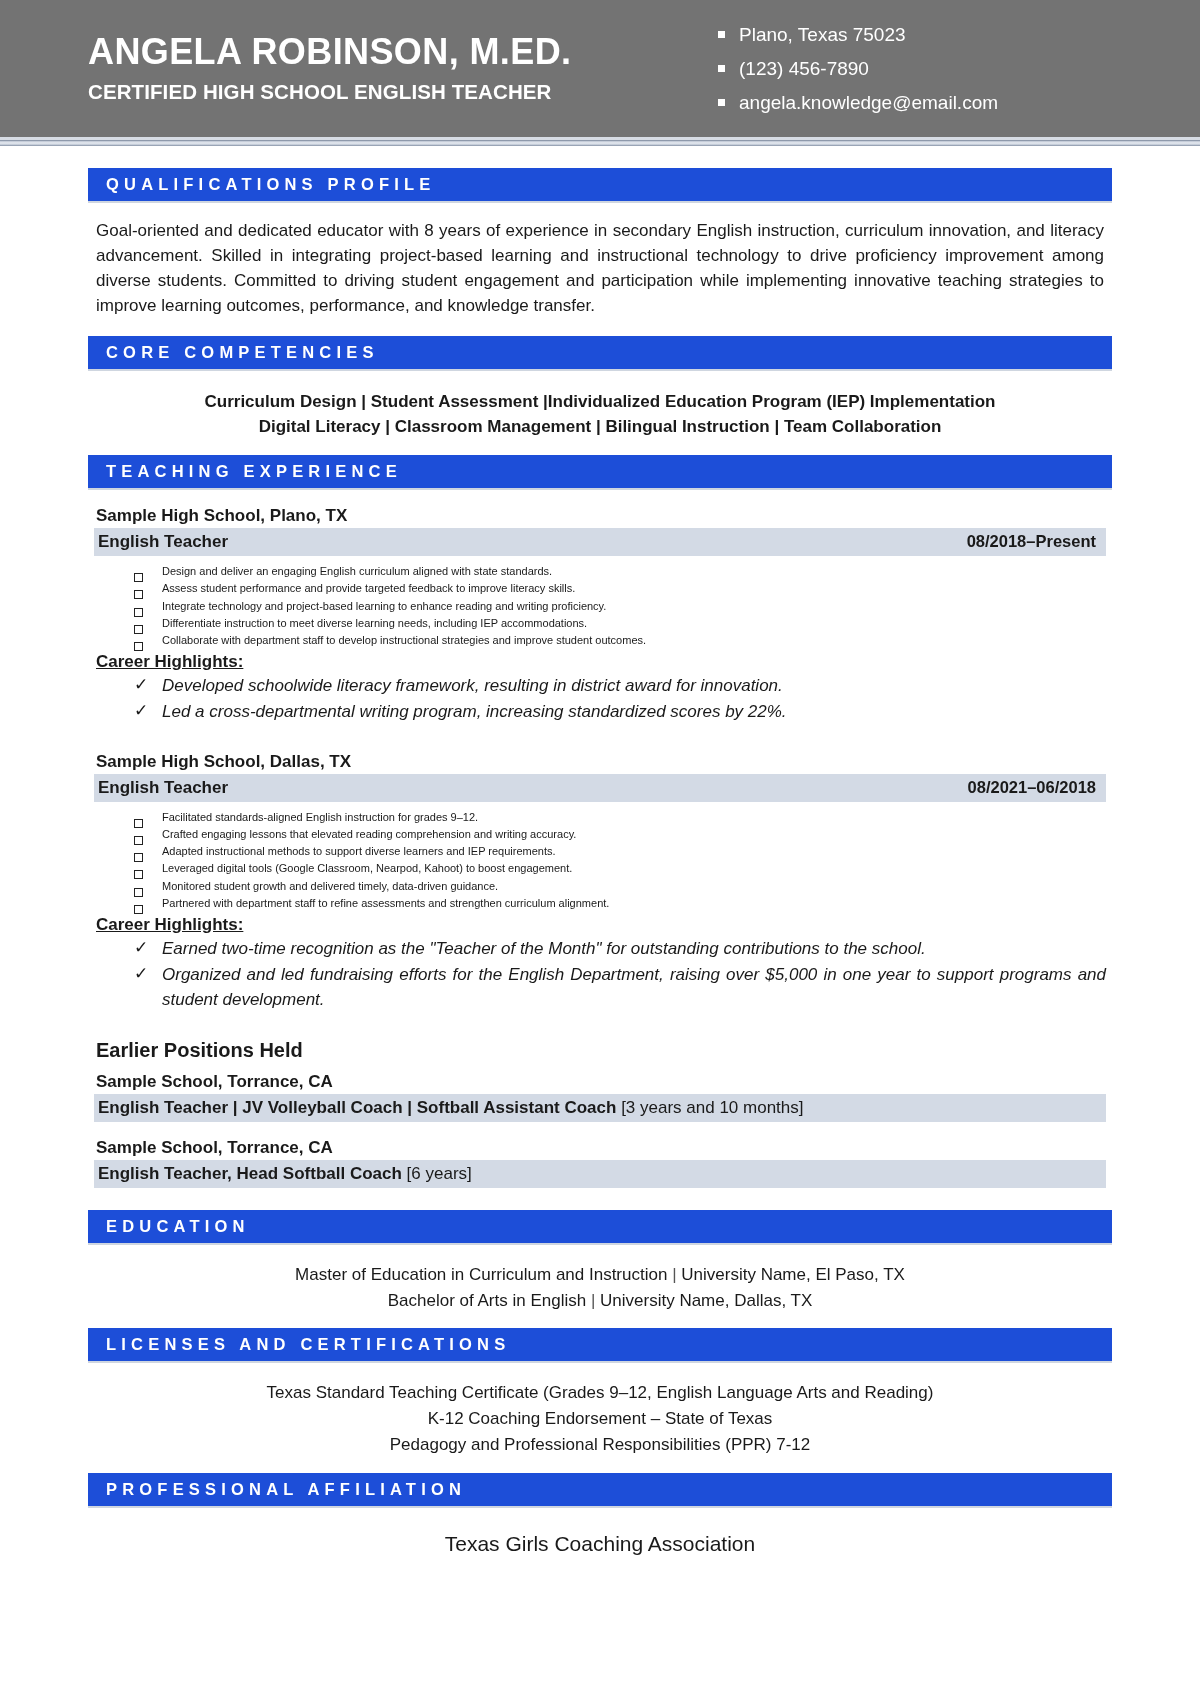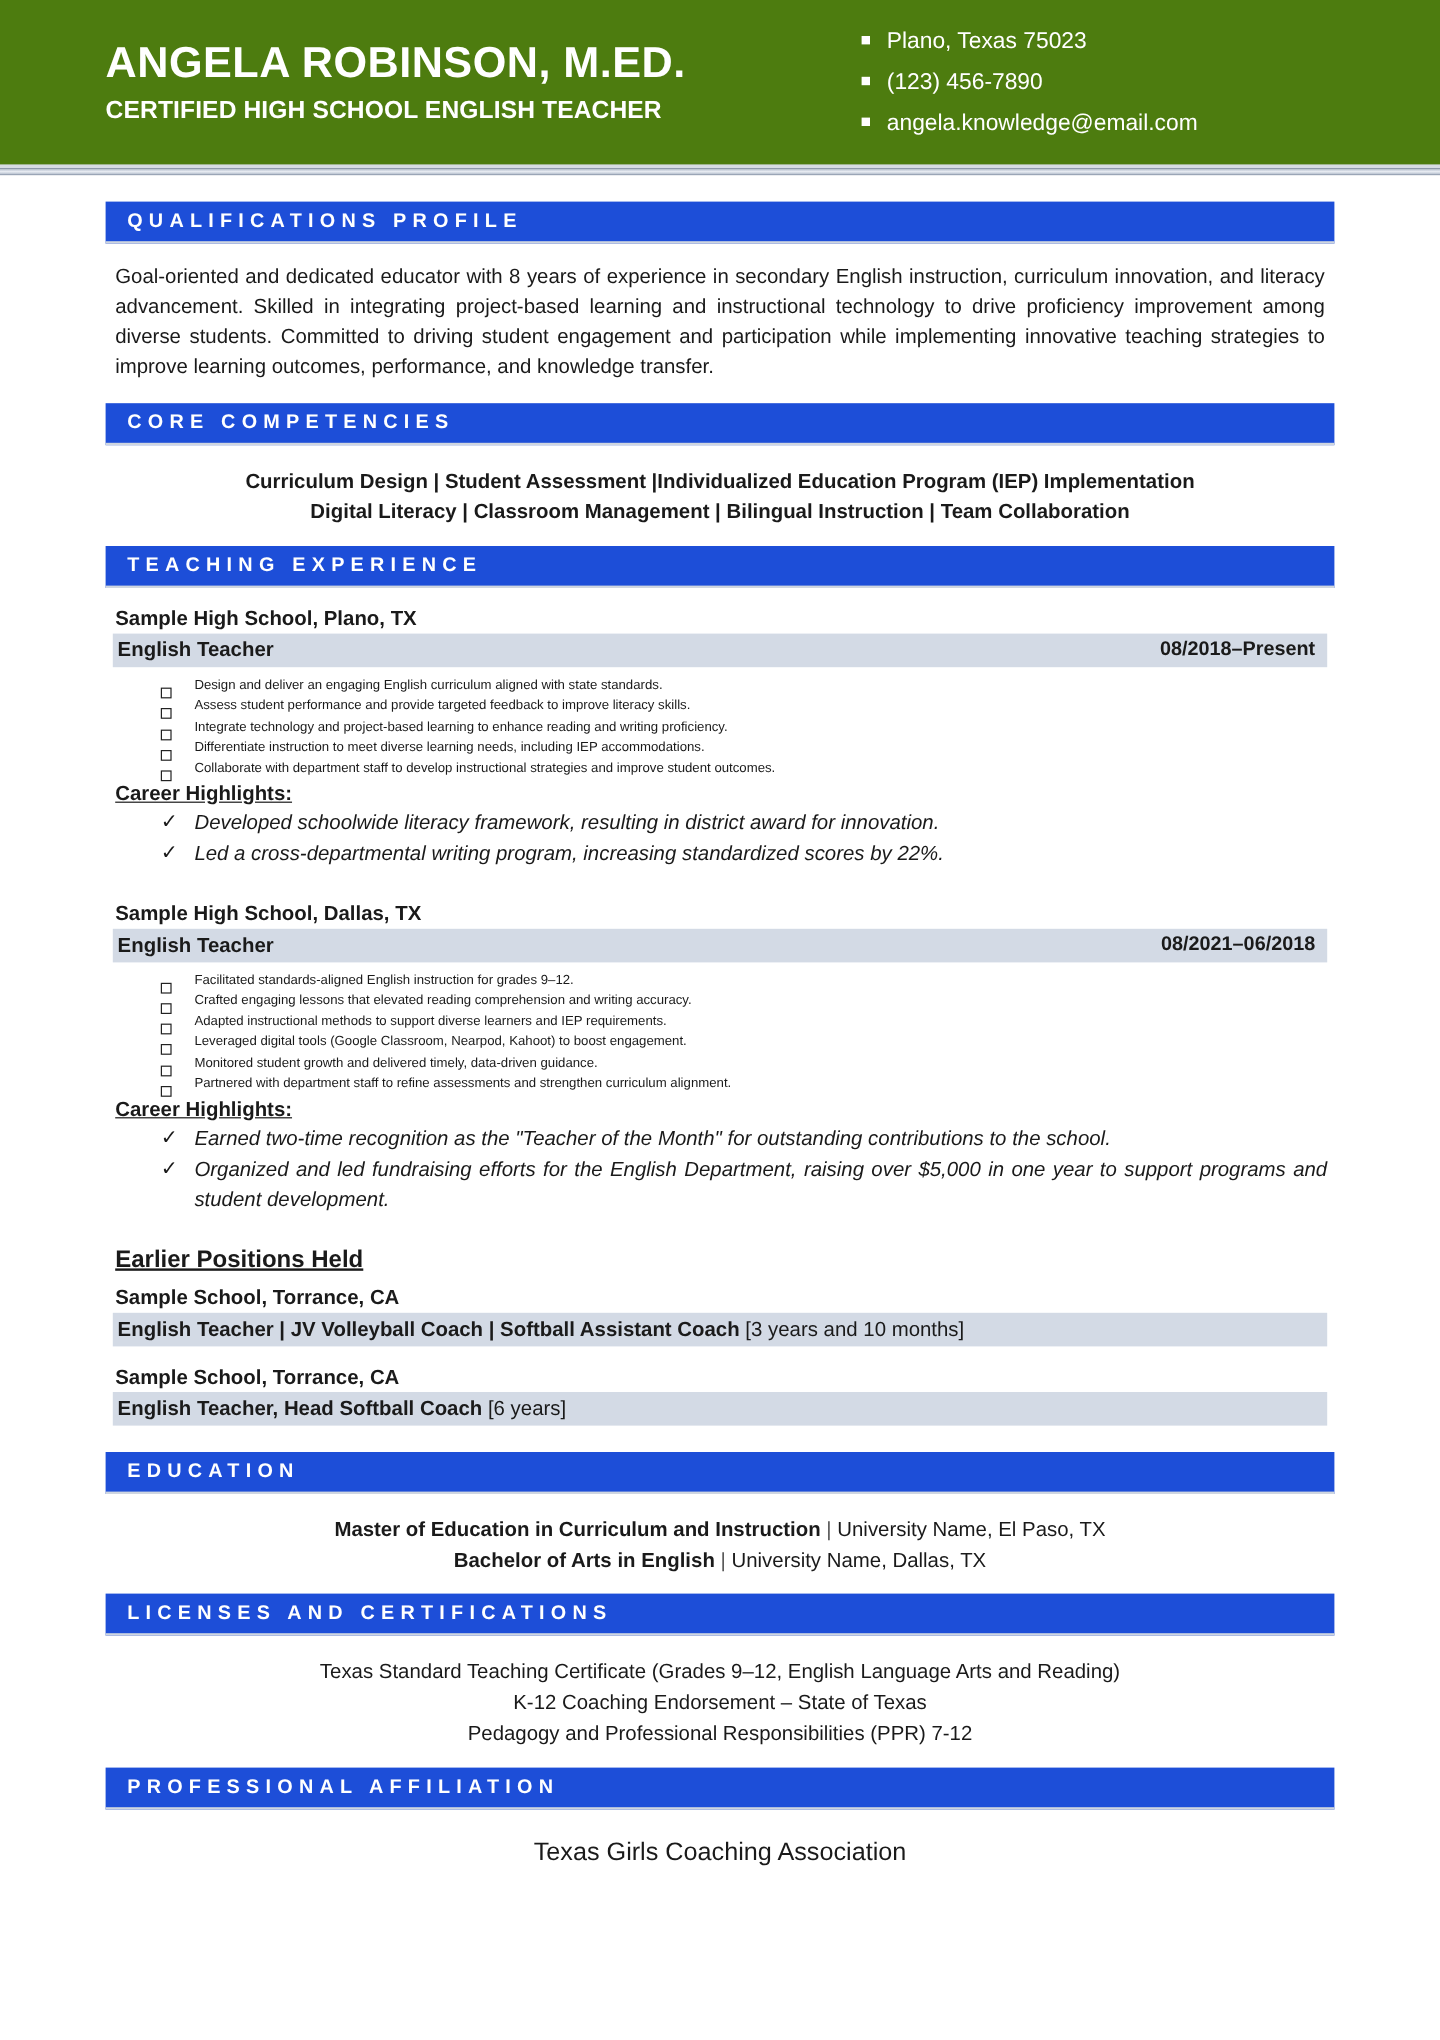--- a/index.html
+++ b/index.html
@@ -10,21 +10,21 @@
   body {
     width: 1200px; height: 1700px;
     font-family: "Liberation Sans", sans-serif;
     color: #1a1a1a;
     position: relative;
     overflow: hidden;
   }
 
   
   .header {
-    background: #4d7c0f;
+    background: #737373;
     height: 140px;
     position: relative;
     display: flex;
     align-items: center;
     border-bottom: 3px solid #d7dce4;
   }
   .header-inner {
     display: flex;
     width: 100%;
     padding: 0 80px 0 88px;
@@ -164,27 +164,26 @@
     content: "\2713";
     position: absolute;
     left: 40px; top: -1px;
     font-style: normal;
     font-size: 17px;
   }
 
   .earlier-head {
     font-size: 20px;
     font-weight: bold;
-    text-decoration: underline;
     margin: 26px 0 10px 2px;
   }
 
   .edu-wrap { margin: 17px 0 14px 0; }
   .edu-line { font-size: 17px; line-height: 1.52; }
-  .edu-deg { font-weight: bold; }
+  .edu-deg { font-weight: normal; }
   .sep { color: #555; }
 
   .lic-wrap { margin: 17px 0 14px 0; }
   .lic-line { font-size: 17px; line-height: 1.55; }
 
   .aff-wrap { margin: 20px 0 0 0; }
   .aff-line { font-size: 21px; }
   .sec-space-sm { height: 10px; }
   .sec-space-lg { height: 22px; }
 </style>

